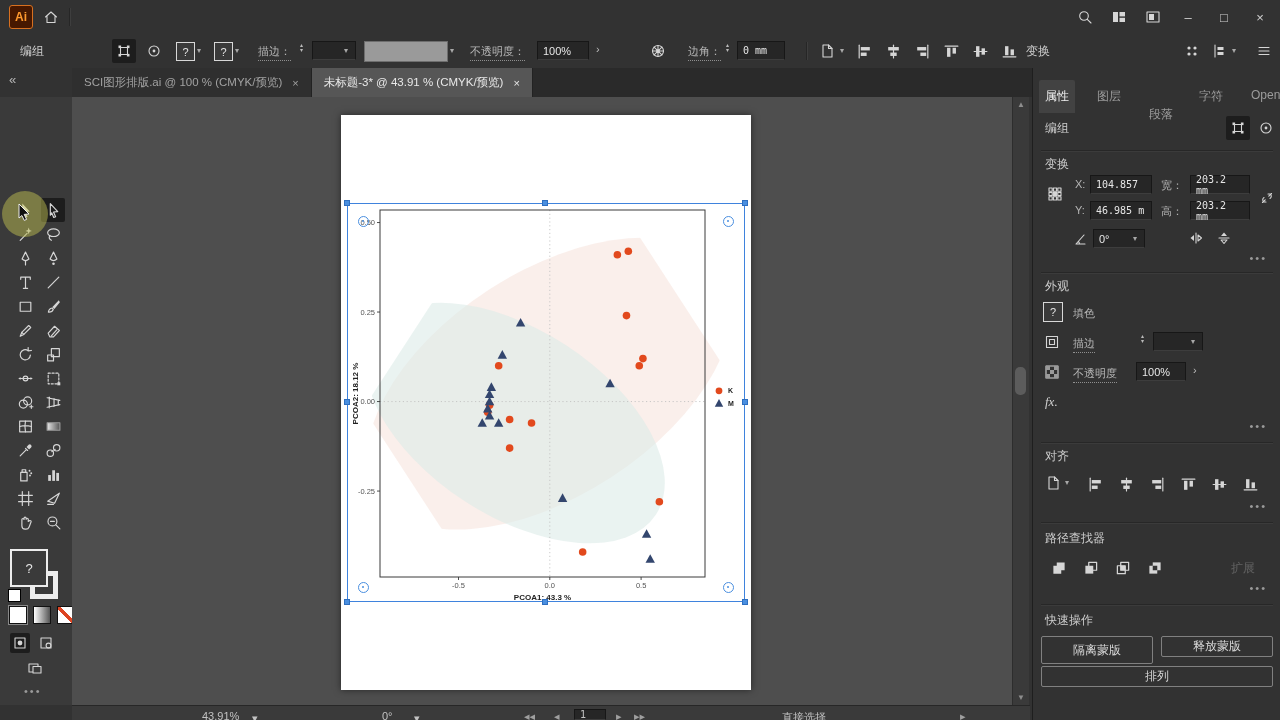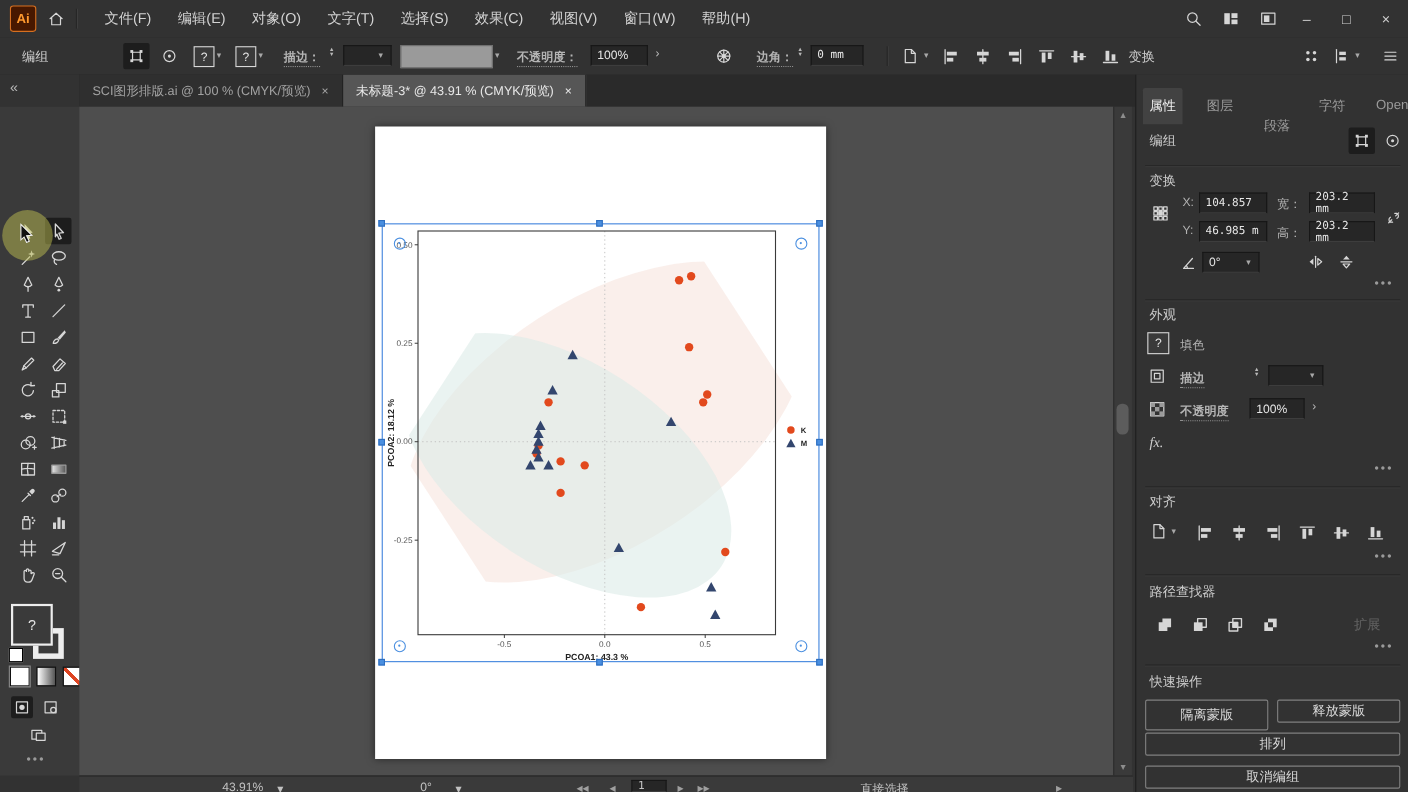--- a/index.html
+++ b/index.html
@@ -6,21 +6,21 @@
   .app{position:relative;width:1280px;height:720px;background:#323232;overflow:hidden;
        font-family:"Liberation Sans",sans-serif;color:#c8c8c8;-webkit-font-smoothing:antialiased;}
   .abs{position:absolute;}
   .vsep{width:1px;height:18px;background:#262626;box-shadow:1px 0 0 #3e3e3e;}
   .chv{font-size:8px;color:#a8a8a8;line-height:1;}
   .stepper{display:inline-flex;flex-direction:column;line-height:5px;font-size:6px;color:#b9b9b9;justify-content:center;}
   .input{background:#262626;border:1px solid #171717;border-bottom-color:#3d3d3d;color:#e6e6e6;
          font:10px "DejaVu Sans Mono",monospace;display:flex;align-items:center;padding:0 5px;box-sizing:border-box;}
   .lbl{color:#b5b5b5;font-size:11px;white-space:nowrap;}
   .seclbl{color:#cdcdcd;font-size:12px;white-space:nowrap;}
-  .u{border-bottom:1px dotted #8f8f8f;padding-bottom:1px;font-weight:bold;}
+  .u{border-bottom:1px dotted #8f8f8f;padding-bottom:1px;}
   .dots{color:#9a9a9a;font-size:11px;letter-spacing:2px;}
   .pressed{background:#1d1d1d;border-radius:2px;}
   .icbtn{display:flex;align-items:center;justify-content:center;}
 
   
   .menubar{left:0;top:0;width:1280px;height:34px;background:#323232;display:flex;align-items:center;position:absolute;border-bottom:1px solid #2a2a2a;}
   .ailogo{width:22px;height:22px;margin-left:9px;background:#471800;border:1px solid #d77020;border-radius:3px;
           color:#ff9a2e;font-size:12px;font-weight:bold;display:flex;align-items:center;justify-content:center;}
   .menus{display:flex;gap:2px;margin-left:14px;}
   .menu-item{padding:0 11px;font-size:13px;color:#d2d2d2;line-height:34px;}
@@ -79,31 +79,20 @@
 <div class="app">
 
   <div class="menubar">
     <div class="ailogo">Ai</div>
     <span class="icbtn" style="margin-left:10px">
         <svg width="16" height="16" viewBox="0 0 16 16" fill="none" stroke="#d6d6d6" stroke-width="1.1" stroke-linecap="round" stroke-linejoin="round">
           <path d="M2.5 8 L8 3 L13.5 8 M4 7.5 V13.5 H12 V7.5"></path>
         </svg>
       </span>
     <div class="vsep" style="margin-left:10px"></div>
-    <nav class="menus" id="menus">
-        <span class="menu-item">文件(F)</span>
-        <span class="menu-item">编辑(E)</span>
-        <span class="menu-item">对象(O)</span>
-        <span class="menu-item">文字(T)</span>
-        <span class="menu-item">选择(S)</span>
-        <span class="menu-item">效果(C)</span>
-        <span class="menu-item">视图(V)</span>
-        <span class="menu-item">窗口(W)</span>
-        <span class="menu-item">帮助(H)</span>
-      </nav>
     <div class="mb-right">
       <span class="icbtn" style="width:26px">
           <svg width="16" height="16" viewBox="0 0 16 16" fill="none" stroke="#d6d6d6" stroke-width="1.1" stroke-linecap="round" stroke-linejoin="round">
             <circle cx="7" cy="7" r="4.3"></circle>
             <line x1="10.3" y1="10.3" x2="14" y2="14"></line>
           </svg>
         </span>
       <span class="icbtn" style="width:26px">
           <svg width="16" height="16" viewBox="0 0 16 16" fill="none" stroke="#d6d6d6" stroke-width="1.1" stroke-linecap="round" stroke-linejoin="round">
             <rect x="2" y="3" width="5" height="10" fill="#d6d6d6" stroke="none"></rect>
@@ -747,21 +736,20 @@
         </span>
       </span>
     <span class="abs faded" style="left:198px;top:492px;font-size:12px;color:#fff">扩展</span>
     <span class="abs dots" style="right:14px;top:514px">•••</span>
     <div class="divider" style="top:536px"></div>
 
     <span class="abs seclbl" style="left:12px;top:544px">快速操作</span>
     <button class="qbtn" style="left:8px;top:568px;width:112px;height:28px">隔离蒙版</button>
     <button class="qbtn" style="left:128px;top:568px;width:112px;height:21px">释放蒙版</button>
     <button class="qbtn" style="left:8px;top:598px;width:232px;height:21px">排列</button>
-    <button class="qbtn" style="left:8px;top:628px;width:232px;height:21px">取消编组</button>
   </div>
 
   <div class="statusbar">
     <span class="sbitem" style="left:130px">43.91%</span>
     <span class="sbitem chv" style="left:180px;top:7px">▾</span>
     <span class="sbitem" style="left:310px">0°</span>
     <span class="sbitem chv" style="left:342px;top:7px">▾</span>
     <span class="sbitem" style="left:452px;color:#9f9f9f">◂◂</span>
     <span class="sbitem" style="left:482px;color:#9f9f9f">◂</span>
     <span class="sbitem input" style="left:502px;top:3px;width:32px;height:11px;font-size:10px">1</span>

